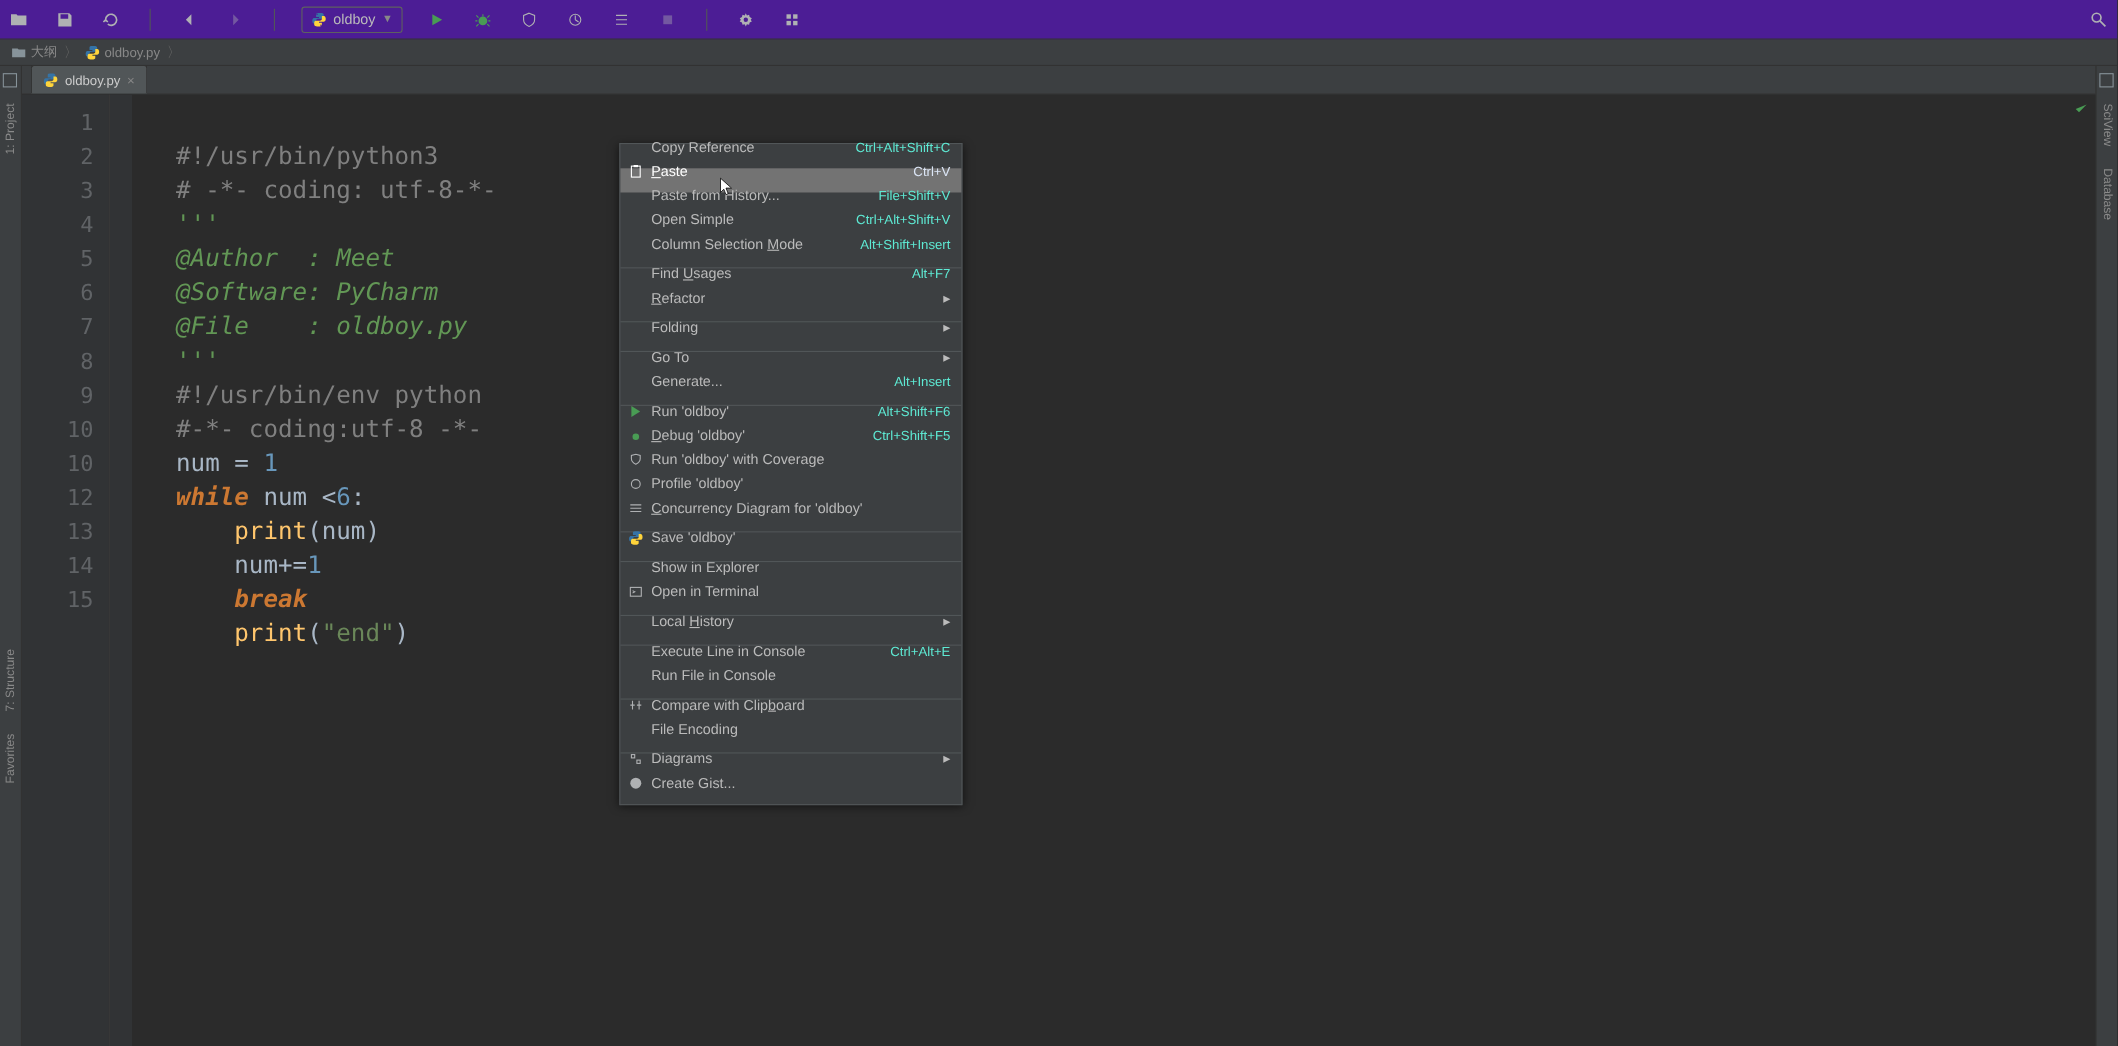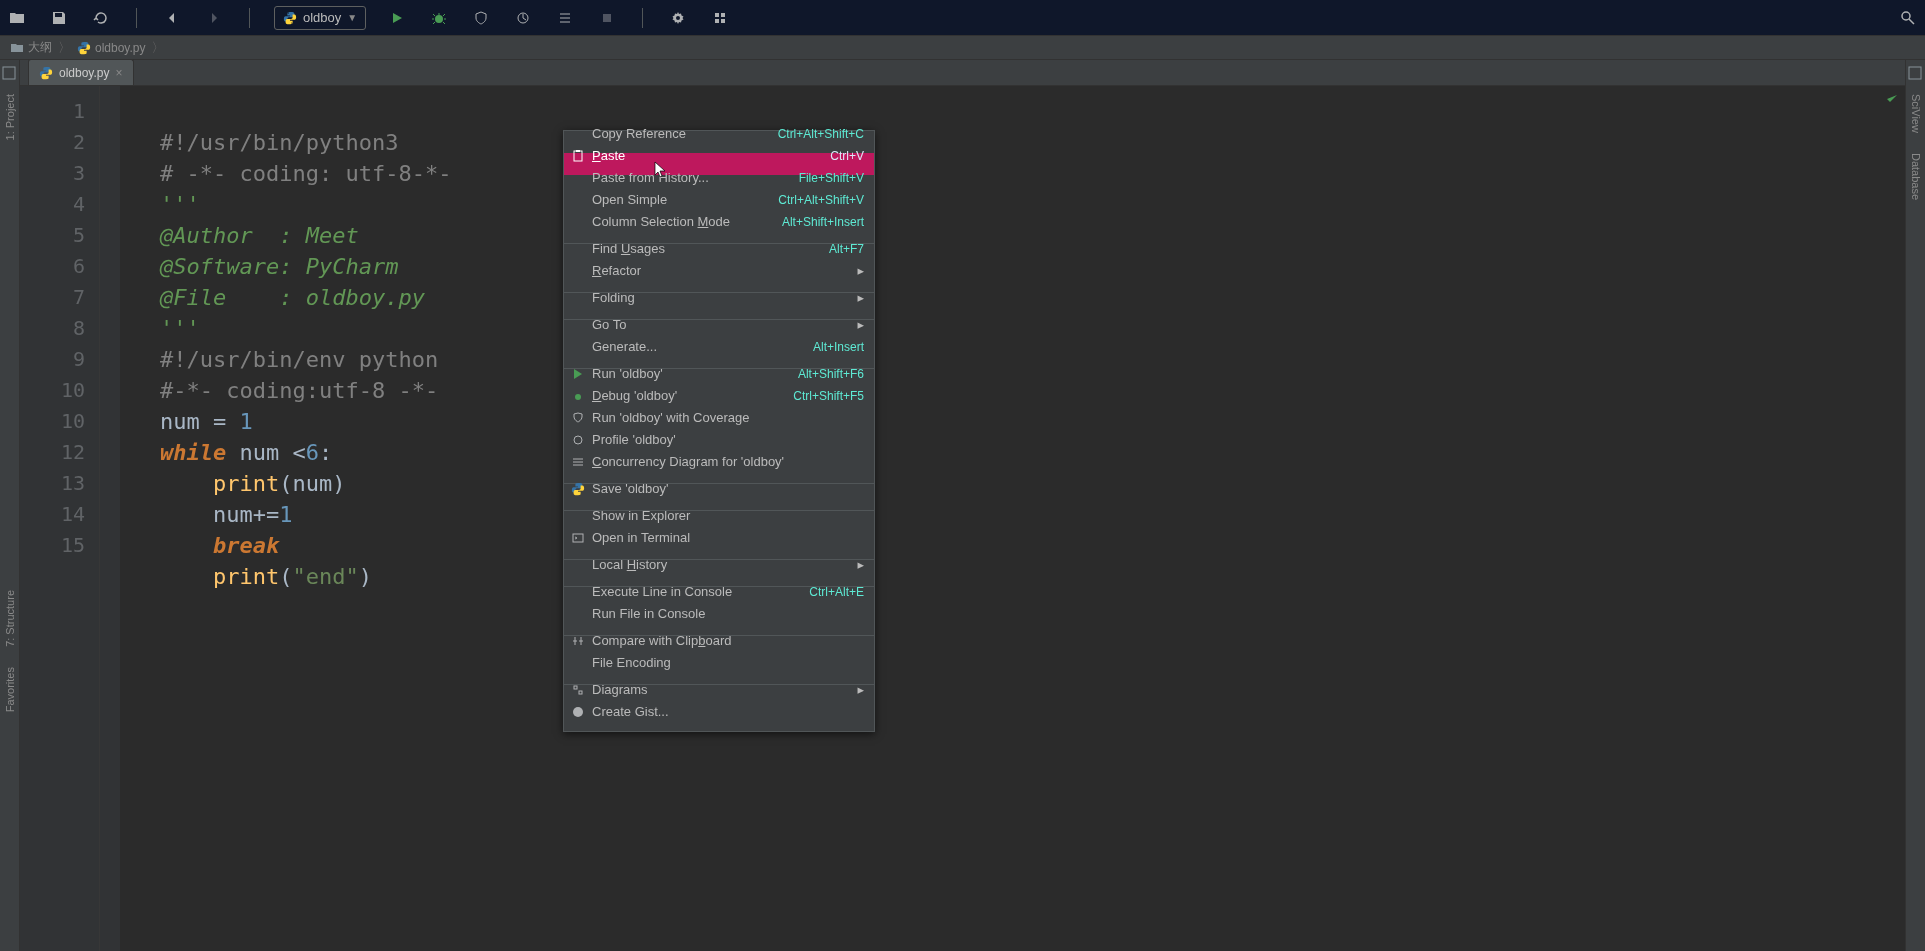--- a/index.html
+++ b/index.html
@@ -8,21 +8,21 @@
   color: #bbbbbb;
   font-family: "Segoe UI", Arial, sans-serif;
   font-size: 13px;
   width: 1925px;
   height: 951px;
   overflow: hidden;
   position: relative;
 }
 .toolbar {
   height: 36px;
-  background: #0f172a;
+  background: #4c1d95;
   border-bottom: 1px solid #323232;
   display: flex;
   align-items: center;
   padding: 0 6px;
   gap: 20px;
 }
 .toolbar .tb-icon {
   width: 22px; height: 22px;
   display: flex; align-items: center; justify-content: center;
   color: #afb1b3;
@@ -137,21 +137,21 @@
   background:#3c3f41;
   border:1px solid #515658;
   box-shadow:0 2px 8px rgba(0,0,0,0.6);
   z-index:100;
   font-size:13px;
 }
 .context-menu .mi{
   height:22px;display:flex;align-items:center;
   padding:0 10px 17px 28px;color:#bbbbbb;cursor:pointer;position:relative;
 }
-.context-menu .mi.highlight{background:#be185d;color:#fff}
+.context-menu .mi.highlight{background:#737373;color:#fff}
 .context-menu .mi .sc{margin-left:auto;color:#5eead4;font-size:12px}
 .context-menu .mi.highlight .sc{color:#dce6f6}
 .context-menu .mi .sub-arrow{margin-left:auto;color:#bbb}
 .context-menu .mi .mi-icon{position:absolute;left:6px;width:16px;height:16px;display:flex;align-items:center;justify-content:center}
 .context-menu .sep{height:1px;background:#515658;margin:2px 0}
 .context-menu .mi u{text-decoration:underline}
 .cursor-pointer{
   position:absolute;left:654px;top:161px;z-index:200;
 }
 svg{display:block}

